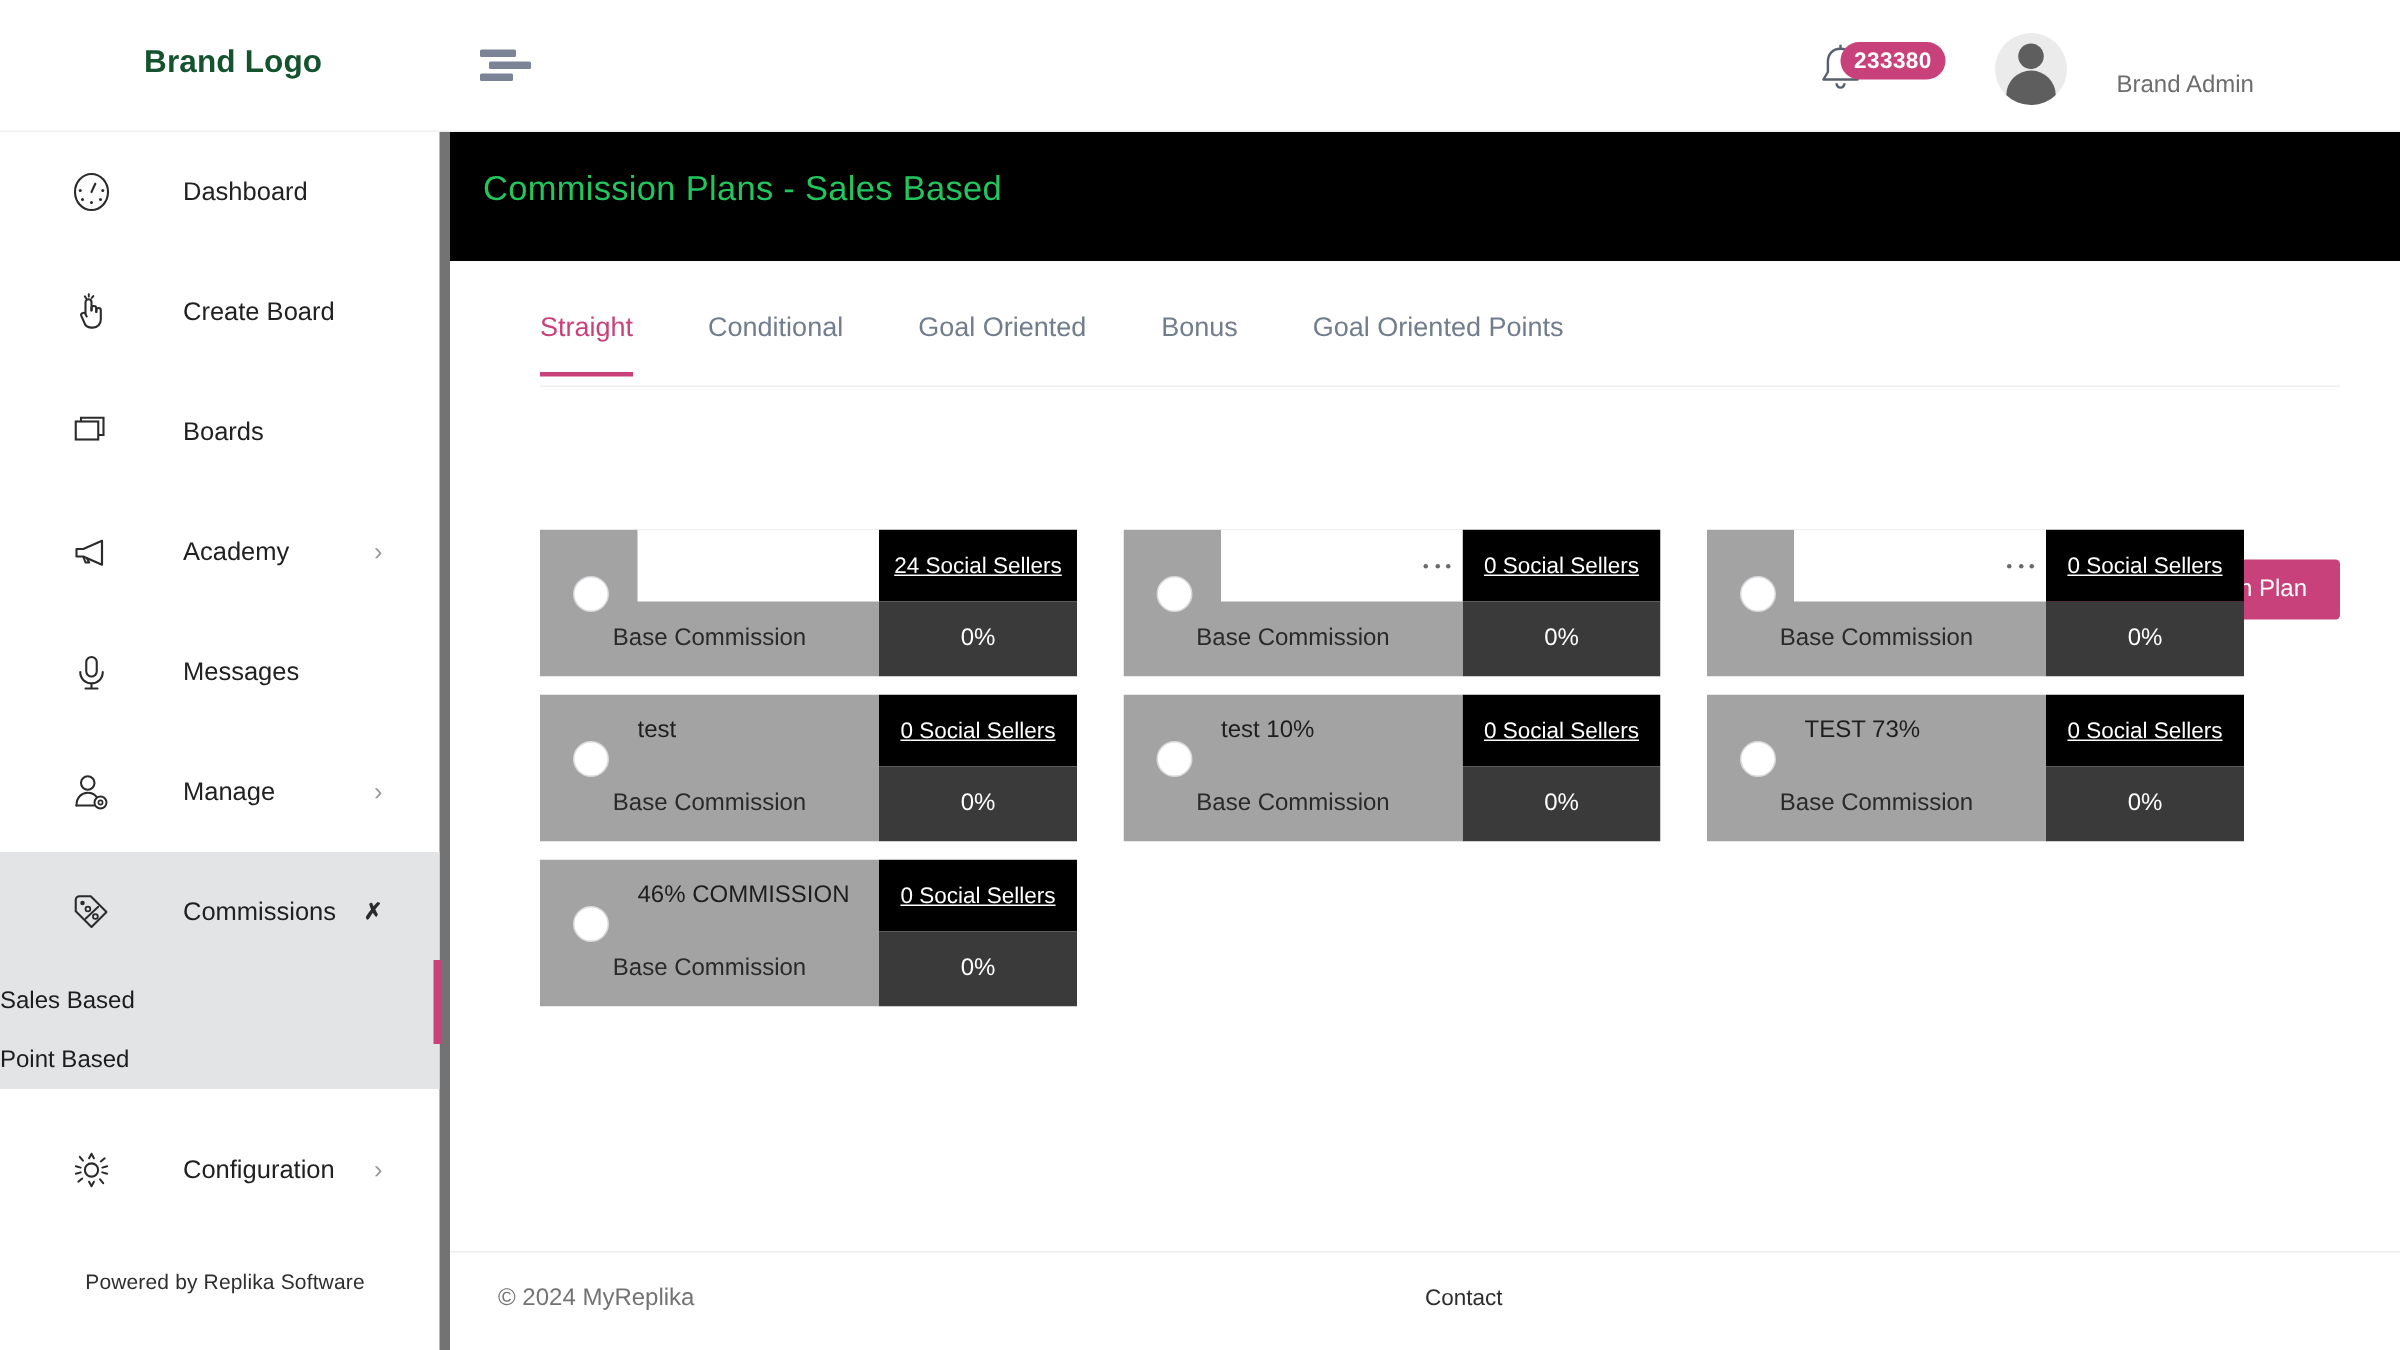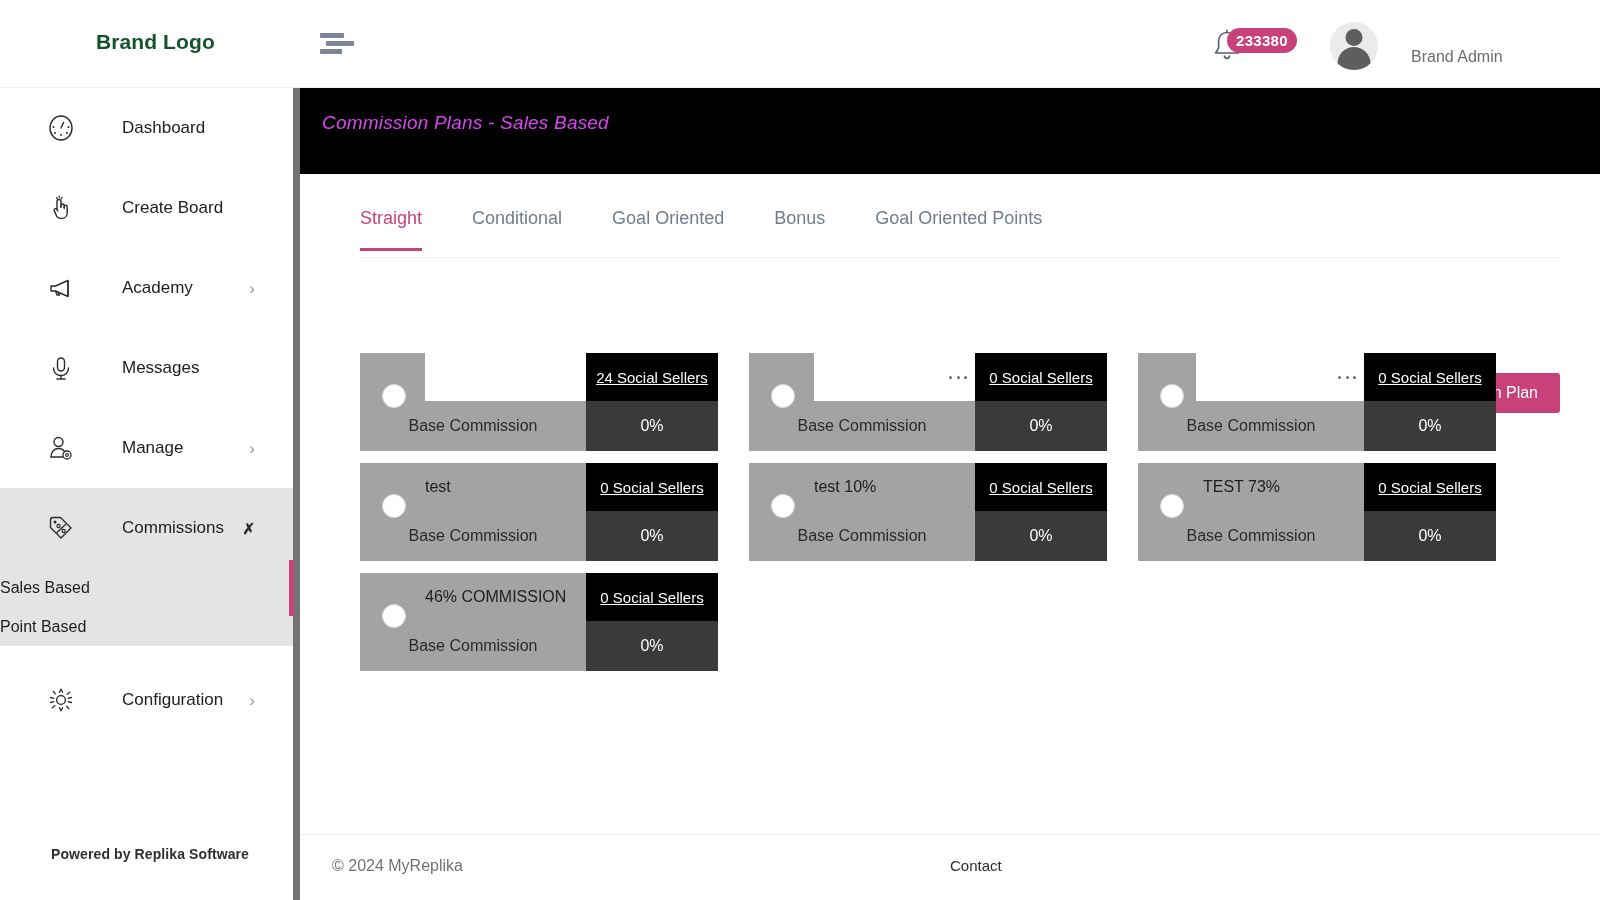--- a/index.html
+++ b/index.html
@@ -196,21 +196,21 @@
     background: #c9417a;
   }
 
   .powered-by {
     position: absolute;
     left: 0;
     bottom: 38px;
     width: 300px;
     text-align: center;
     font-size: 14px;
-    font-weight: bold;
+    font-weight: normal;
     color: #2f2f2f;
     letter-spacing: 0.1px;
   }
 
   
   .main {
     position: absolute;
     left: 300px;
     top: 88px;
     width: 1300px;
@@ -222,24 +222,23 @@
     position: absolute;
     left: 0; top: 0;
     width: 1300px;
     height: 86px;
     background: #000000;
   }
   .page-banner .title {
     position: absolute;
     left: 22px;
     top: 24px;
-    font-size: 19px;
-    color: #d946ef;
+    font-size: 23px;
+    color: #22c55e;
     letter-spacing: 0.2px;
-    font-style: italic;
   }
 
   .tabs {
     position: absolute;
     left: 60px;
     top: 120px;
     width: 1200px;
     height: 50px;
     border-bottom: 1px solid #eeeeee;
     display: flex;
@@ -527,20 +526,30 @@
           <path d="M15 14 L15 12.6 C15 11.7 15.7 11 16.6 11 C17.5 11 18.2 11.7 18.2 12.6 L18.2 15" stroke="#2b2b2b" stroke-width="1.4" stroke-linecap="round"></path>
           <path d="M18.2 15 L18.2 13.8 C18.2 13 18.9 12.3 19.7 12.3 C20.5 12.3 21.2 13 21.2 13.8 L21.2 20
                    C21.2 23 19 25.4 16 25.4 L14.8 25.4 C12.4 25.4 10.6 23.8 10 21.6 L8.2 17.6
                    C7.8 16.7 8.3 15.8 9.2 15.6 C9.9 15.4 10.6 15.7 11 16.4 L11.8 18" stroke="#2b2b2b" stroke-width="1.4" stroke-linecap="round" stroke-linejoin="round"></path>
           <path d="M11.5 6 L10.6 4.6 M13.2 4.6 L13.2 3.2 M15.2 5.6 L16.2 4.4" stroke="#2b2b2b" stroke-width="1.3" stroke-linecap="round"></path>
         </svg>
       </span>
       <span class="nav-label">Create Board</span>
     </a>
 
+    <a class="nav-item">
+      <span class="nav-icon">
+        <svg width="30" height="30" viewBox="0 0 30 30" fill="none">
+          <rect x="4.5" y="8" width="15" height="12" stroke="#2b2b2b" stroke-width="1.4"></rect>
+          <path d="M8 8 L8 5.5 L23 5.5 L23 17 L20 17" stroke="#2b2b2b" stroke-width="1.4"></path>
+          <path d="M6.5 20 L6.5 22 L21.5 22 L21.5 10" stroke="#2b2b2b" stroke-width="1.4" opacity="0"></path>
+        </svg>
+      </span>
+      <span class="nav-label">Boards</span>
+    </a>
 
     <a class="nav-item">
       <span class="nav-icon">
         <svg width="30" height="30" viewBox="0 0 30 30" fill="none">
           <path d="M5 13 L5 18 L9.5 18 L22 23.5 L22 7.5 L9.5 13 Z" stroke="#2b2b2b" stroke-width="1.4" stroke-linejoin="round"></path>
           <path d="M22 8 L22 23" stroke="#2b2b2b" stroke-width="1.4"></path>
           <path d="M9.5 18 L11 22 L13.5 22 L12 19.3" stroke="#2b2b2b" stroke-width="1.4" stroke-linejoin="round"></path>
         </svg>
       </span>
       <span class="nav-label">Academy</span>

